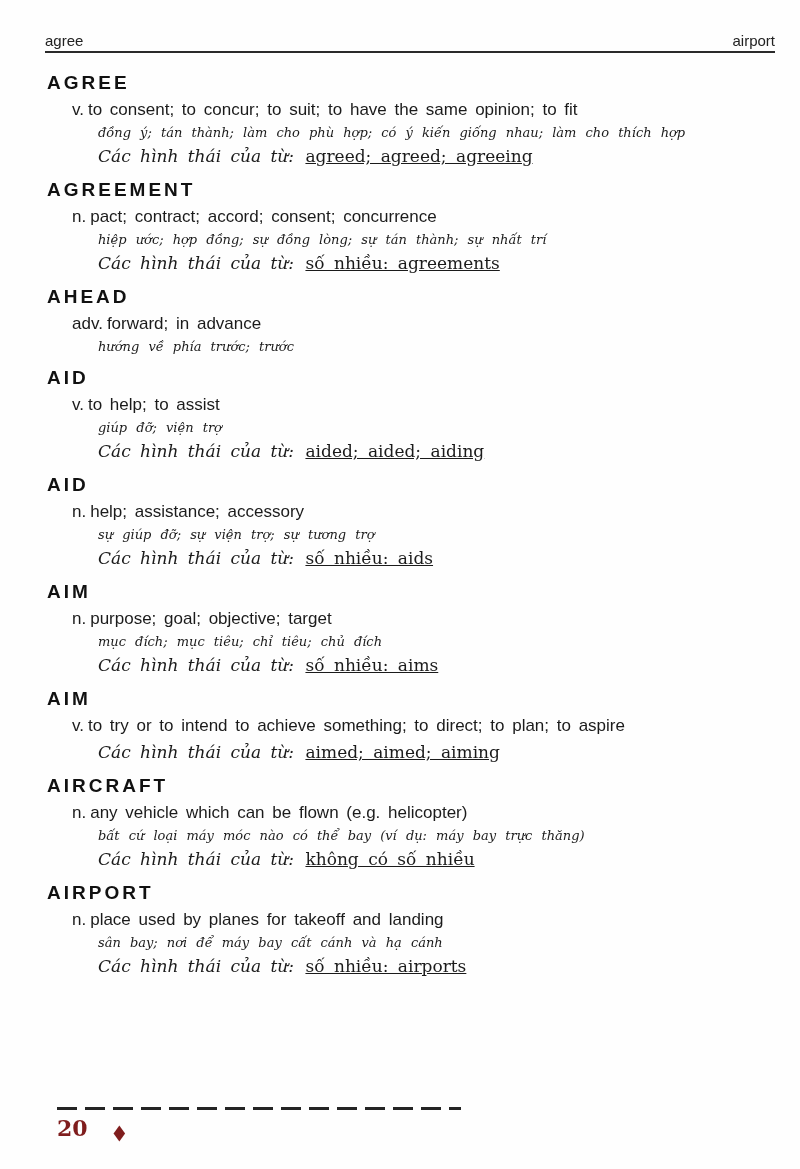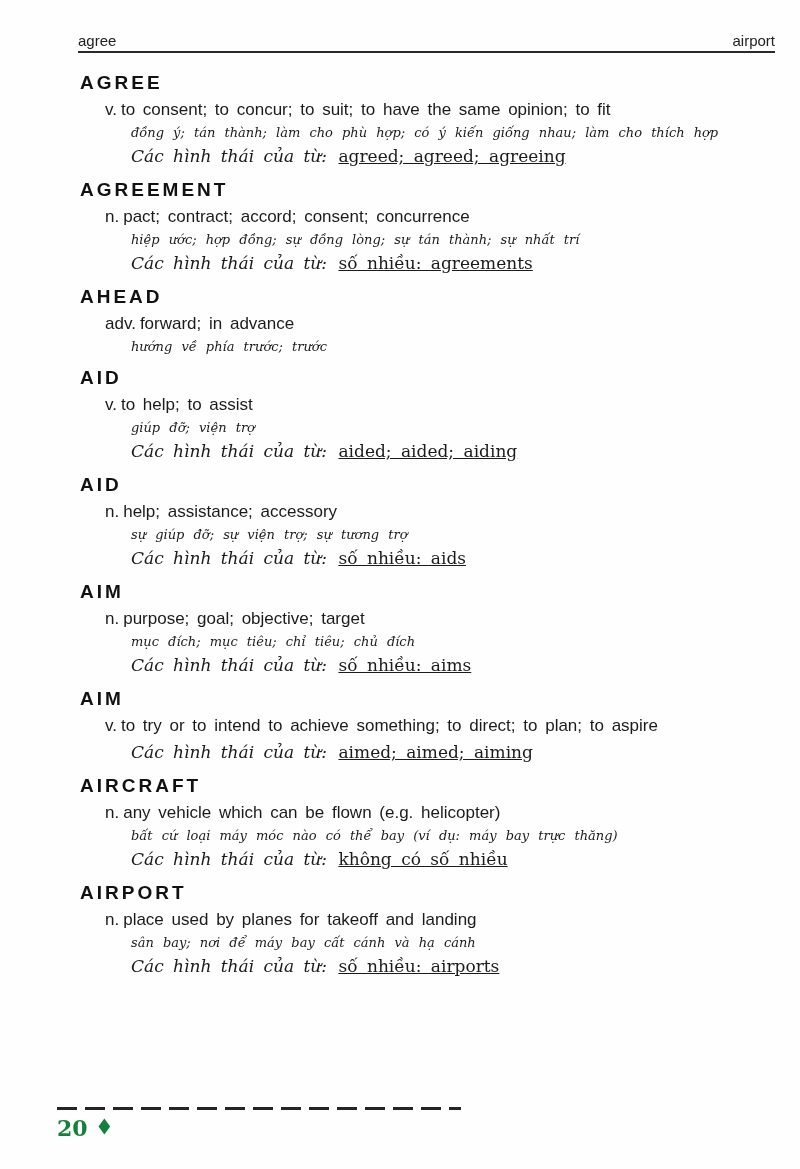--- a/index.html
+++ b/index.html
@@ -5,21 +5,21 @@
   html, body {
     margin: 0;
     padding: 0;
     background: #ffffff;
   }
   .page {
     position: relative;
     width: 800px;
     height: 1169px;
     box-sizing: border-box;
-    padding: 32px 25px 0 78px;
+    padding: 32px 25px 0 45px;
     background: #fefefe;
     color: #1a1a1a;
     overflow: hidden;
   }
   
   .running-header {
     display: flex;
     justify-content: space-between;
     align-items: flex-end;
     border-bottom: 2px solid #2a2a2a;
@@ -100,24 +100,24 @@
       to right,
       #242424 0px, #242424 20px,
       transparent 20px, transparent 28px
     );
   }
   .page-number-row {
     margin-top: 5px;
     font-family: "DejaVu Serif", serif;
     font-weight: bold;
     font-size: 22px;
-    color: #15803d;
+    color: #7f1d1d;
     display: flex;
-    align-items: flex-start;
-    gap: 9px;
+    align-items: flex-end;
+    gap: 24px;
   }
   .diamond {
     font-family: "DejaVu Sans", sans-serif;
     font-size: 19px;
     line-height: 1;
     transform: scaleX(0.8) scaleY(1.1);
     display: inline-block;
   }
 </style>
 </head>

